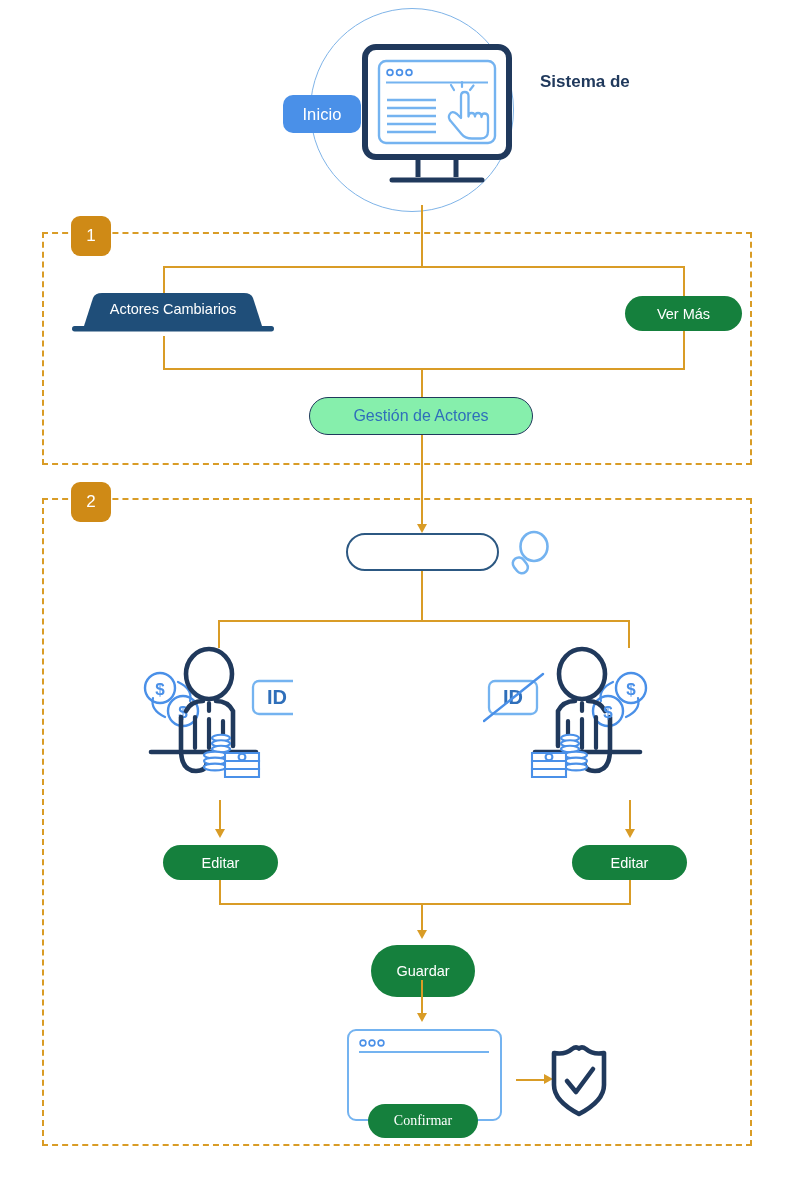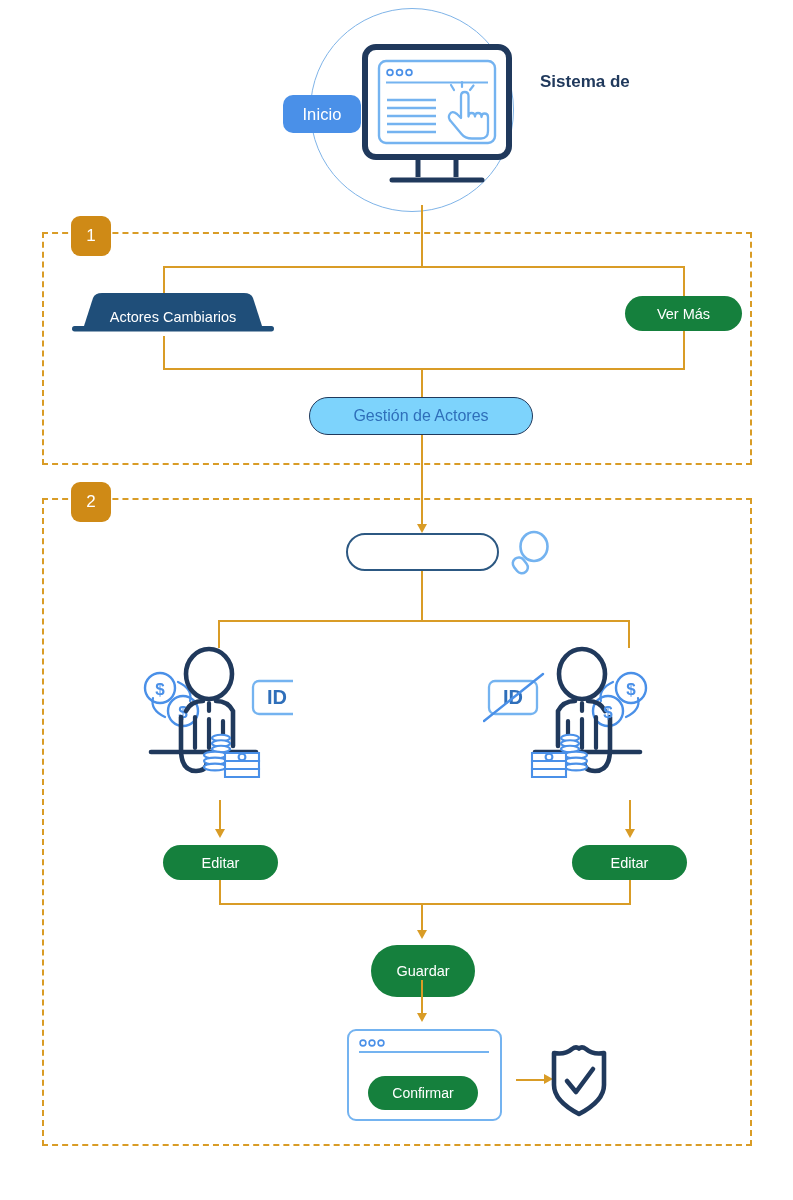--- a/index.html
+++ b/index.html
@@ -93,21 +93,21 @@
   
   .pill-solid {
     background: #15803d;
     color: #ffffff;
     border-radius: 999px;
     display: flex; align-items: center; justify-content: center;
     font-size: 14.5px;
     box-sizing: border-box;
   }
   .pill-outline {
-    background: #7dd3fc;
+    background: #86efac;
     color: #2f6fba;
     border: 1.8px solid #20395c;
     border-radius: 999px;
     display: flex; align-items: center; justify-content: center;
     font-size: 16px;
     box-sizing: border-box;
   }
 
   #btn-actores-cambiarios {
     left: 72px; top: 292px;
@@ -120,21 +120,21 @@
     color: #ffffff; font-size: 14.5px;
     z-index: 2;
   }
 
   #btn-ver-mas { left: 625px; top: 296px; width: 117px; height: 35px; }
   #btn-gestion-actores { left: 309px; top: 397px; width: 224px; height: 38px; }
 
   #btn-editar-left  { left: 163px; top: 845px; width: 115px; height: 35px; }
   #btn-editar-right { left: 572px; top: 845px; width: 115px; height: 35px; }
   #btn-guardar { left: 371px; top: 945px; width: 104px; height: 52px; }
-  #btn-confirmar { left: 368px; top: 1076px; width: 110px; height: 34px; font-size: 14px; }
+  #btn-confirmar { left: 368px; top: 1104px; width: 110px; height: 34px; font-size: 14px; font-family: Liberation Serif, serif; }
 
   
   #search-field {
     left: 346px; top: 533px;
     width: 153px; height: 38px;
     border: 2px solid #2c5882;
     border-radius: 999px;
     background: #ffffff;
     box-sizing: border-box;
   }
@@ -202,21 +202,21 @@
 
   <div class="abs conn-h" style="left:163px; top:266px; width:522px;"></div>
   <div class="abs conn-v" style="left:163px; top:266px; height:48px;"></div>
   <div class="abs conn-v" style="left:683px; top:266px; height:30px;"></div>
 
   <div class="abs" id="btn-actores-cambiarios">
     <svg width="202" height="44" viewBox="0 0 202 44" style="position:absolute;left:0;top:0;">
       <path d="M21 6 Q23 1 30 1 L172 1 Q179 1 181 6 L190 34 L12 34 Z" fill="#1f4e79"></path>
       <rect x="0" y="34" width="202" height="5.5" rx="2.7" fill="#1f4e79"></rect>
     </svg>
-    <span class="trap-label" style="left:8px;top:8px;width:186px;height:34px;">Actores Cambiarios</span>
+    <span class="trap-label" style="left:8px;top:0;width:186px;height:34px;">Actores Cambiarios</span>
   </div>
 
   <div class="abs pill-solid" id="btn-ver-mas">Ver Más</div>
 
   <div class="abs conn-v" style="left:163px; top:336px; height:33px;"></div>
   <div class="abs conn-v" style="left:683px; top:331px; height:38px;"></div>
   <div class="abs conn-h" style="left:163px; top:368px; width:522px;"></div>
   <div class="abs conn-v" style="left:421px; top:368px; height:30px;"></div>
 
   <div class="abs pill-outline" id="btn-gestion-actores">Gestión de Actores</div>

